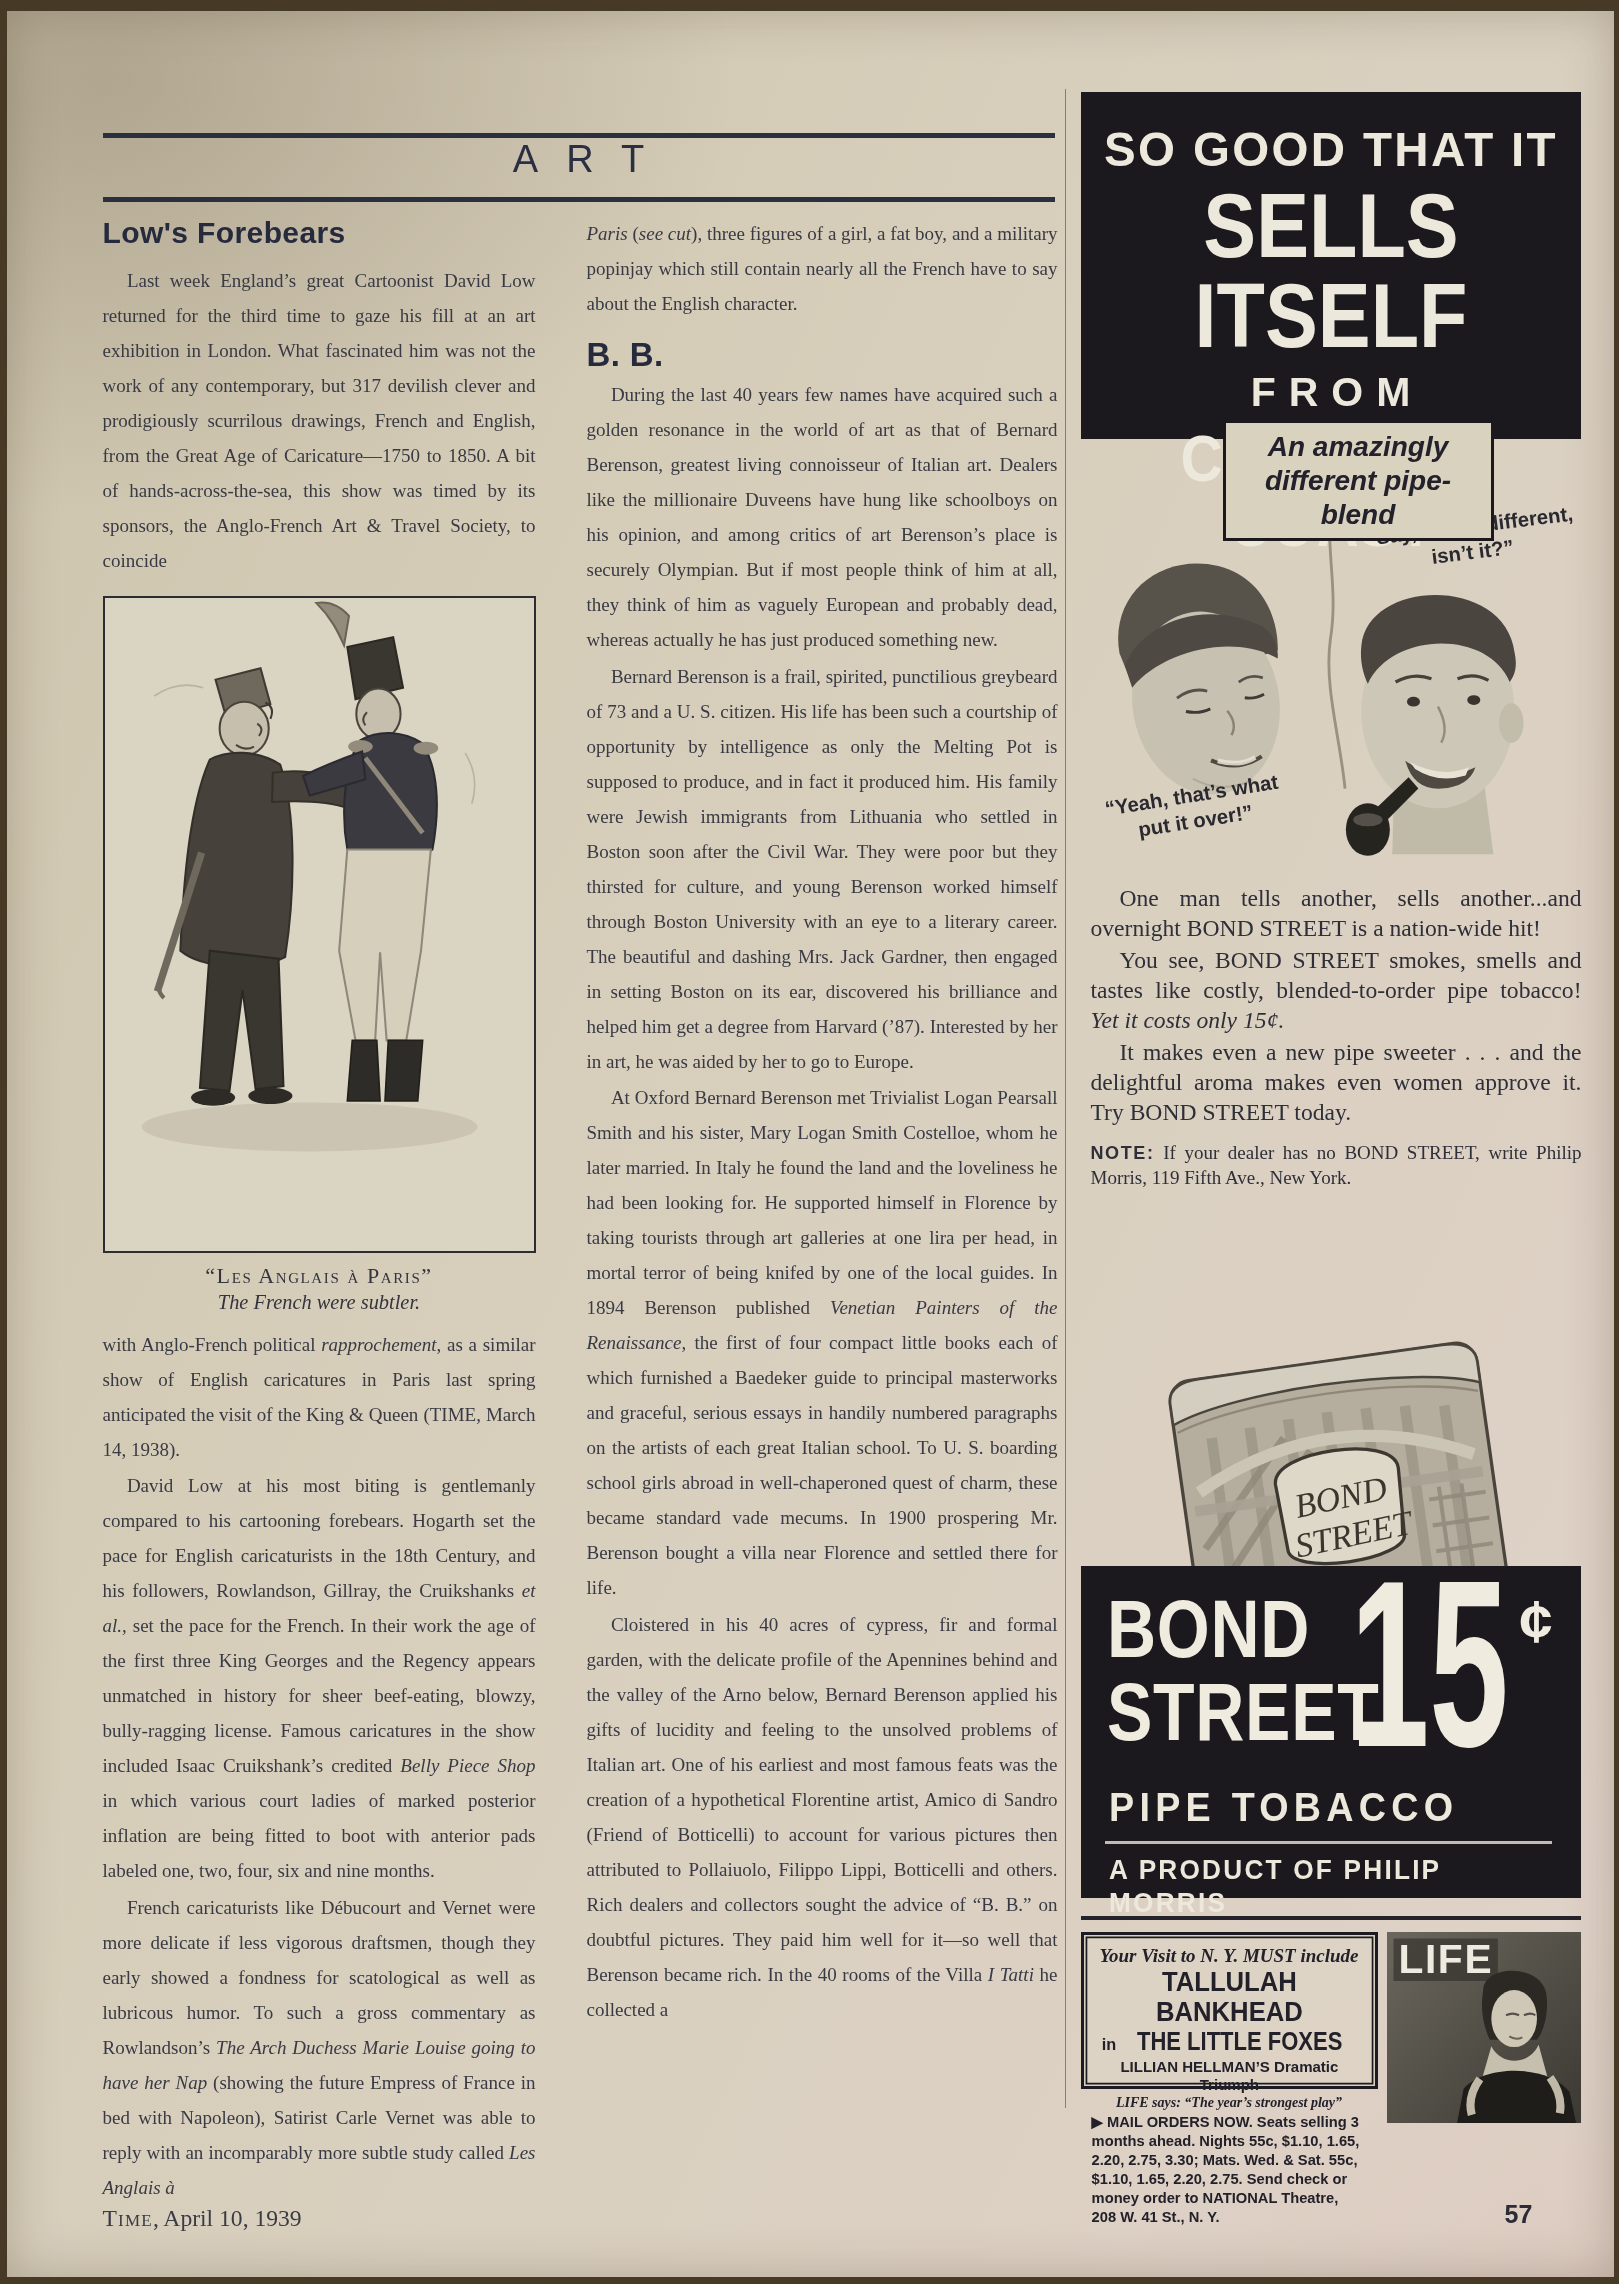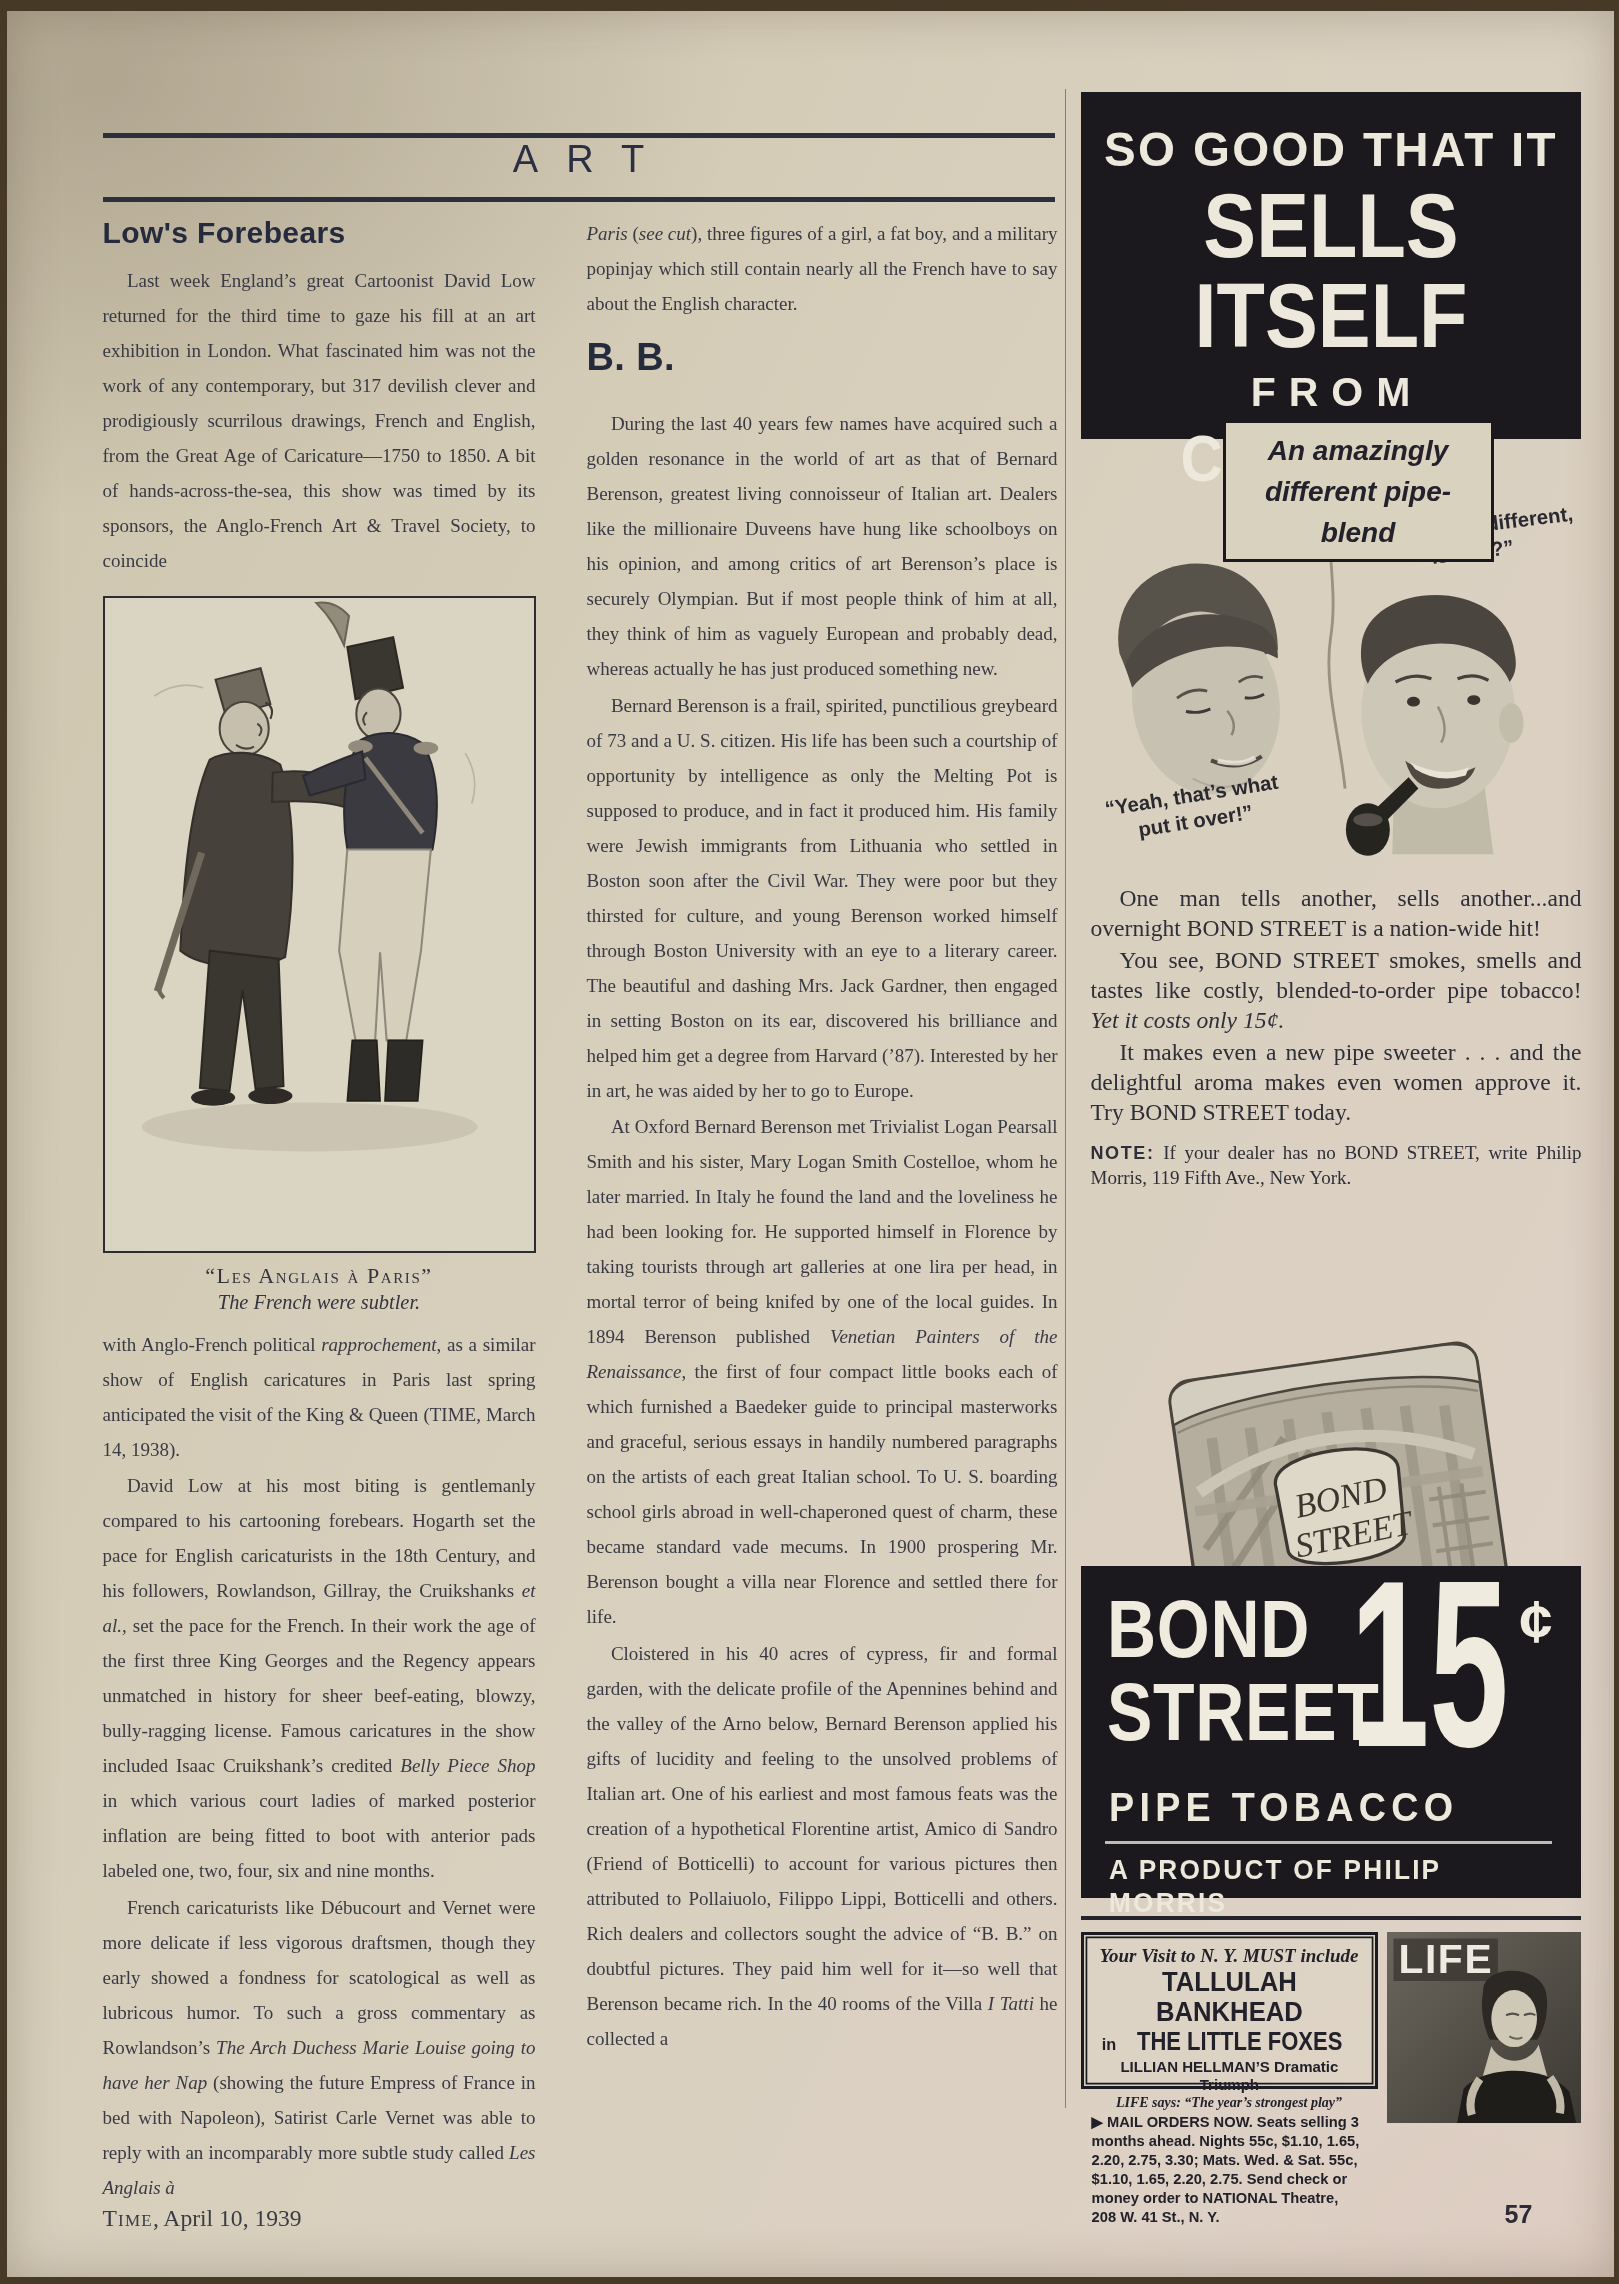--- a/index.html
+++ b/index.html
@@ -21,38 +21,38 @@
   
   .col { position:absolute; top:205px; color:#3a3b45; }
   .col1 { left:96px; width:433px; }
   .col2 { left:580px; width:471px; }
   .para { font-size:19px; line-height:35px; text-align:justify; text-indent:24.4px; color:#393a44; }
   .flow p + p { margin-top:1.6px; }
   .para.cont { text-indent:0; }
   .u { text-decoration:underline; }
   .lowhead { font-family:"Liberation Sans",sans-serif; font-weight:700; font-size:30px;
     color:#252a3d; margin-bottom:13px; letter-spacing:0.4px; }
-  .bb { margin-top:14.7px; margin-bottom:27px; font-size:38px; }
+  .bb { margin-top:14.7px; margin-bottom:3px; font-size:33px; }
   .illus { margin-top:18px; border:2.4px solid #2e2c33; background:#dad4c3; height:657px; overflow:hidden; }
   .illus svg { display:block; width:100%; height:100%; }
   .cap { text-align:center; margin-top:9.8px; margin-bottom:13px; color:#33343e; }
   .cap1 { font-variant:small-caps; font-size:22px; letter-spacing:1.6px; }
   .cap2 { font-style:italic; font-size:20.4px; margin-top:1.6px; }
   .vrule { position:absolute; left:1058px; top:78px; width:1.6px; height:2019px; background:rgba(44,46,62,.5); }
   
   .adbox { position:absolute; background:#1b191d; color:#ece8db; }
   .headline { left:1074px; top:81px; width:500px; height:347px; text-align:center;
     font-family:"Liberation Sans",sans-serif; font-weight:700; }
   .hl1 { font-size:49px; margin-top:29px; letter-spacing:2.4px; transform:scaleX(.97); }
   .hl2 { font-size:90px; margin-top:3.3px; line-height:1; transform:scaleX(.88); }
   .hl3 { font-size:41px; margin-top:8.1px; letter-spacing:13px; text-indent:13px; }
   .hl4 { font-size:65px; margin-top:9.8px; line-height:1; transform:scaleX(.9); }
   .tagline { position:absolute; left:1216px; top:409px; width:271px; background:#d9d2bf;
     border:3.3px solid #1b191d; font-family:"Liberation Sans",sans-serif; font-style:italic;
-    font-weight:700; font-size:28px; line-height:41px; text-align:center; color:#23212b; padding:6.5px 4.9px; z-index:3; }
+    font-weight:700; font-size:28px; line-height:34px; text-align:center; color:#23212b; padding:6.5px 4.9px; z-index:3; }
   .faces { position:absolute; left:1074px; top:489px; width:502px; height:387px; z-index:1; }
   .speech { position:absolute; z-index:2; font-family:"Liberation Sans",sans-serif; font-weight:700;
     color:#2a2930; text-align:center; }
   .s-right { left:1346px; top:502px; width:236px; font-size:20.4px; line-height:26px; transform:rotate(-7deg); }
   .s-left { left:1084px; top:771px; width:205px; font-size:20.4px; line-height:26px; transform:rotate(-9deg); }
   .ad-copy { position:absolute; left:1084px; top:872px; width:491px; }
   .ad-copy .para { font-size:23.6px; line-height:30px; text-indent:29px; color:#2e2f39; }
   .note { margin-top:14.7px; font-size:19px; line-height:23.6px; color:#2e2f39; text-align:justify; }
   .notelabel { font-family:"Liberation Sans",sans-serif; font-weight:700; letter-spacing:1.6px; font-size:18px; }
   .pouch { position:absolute; left:1095px; top:1314px; width:473px; height:244px; z-index:1; }

